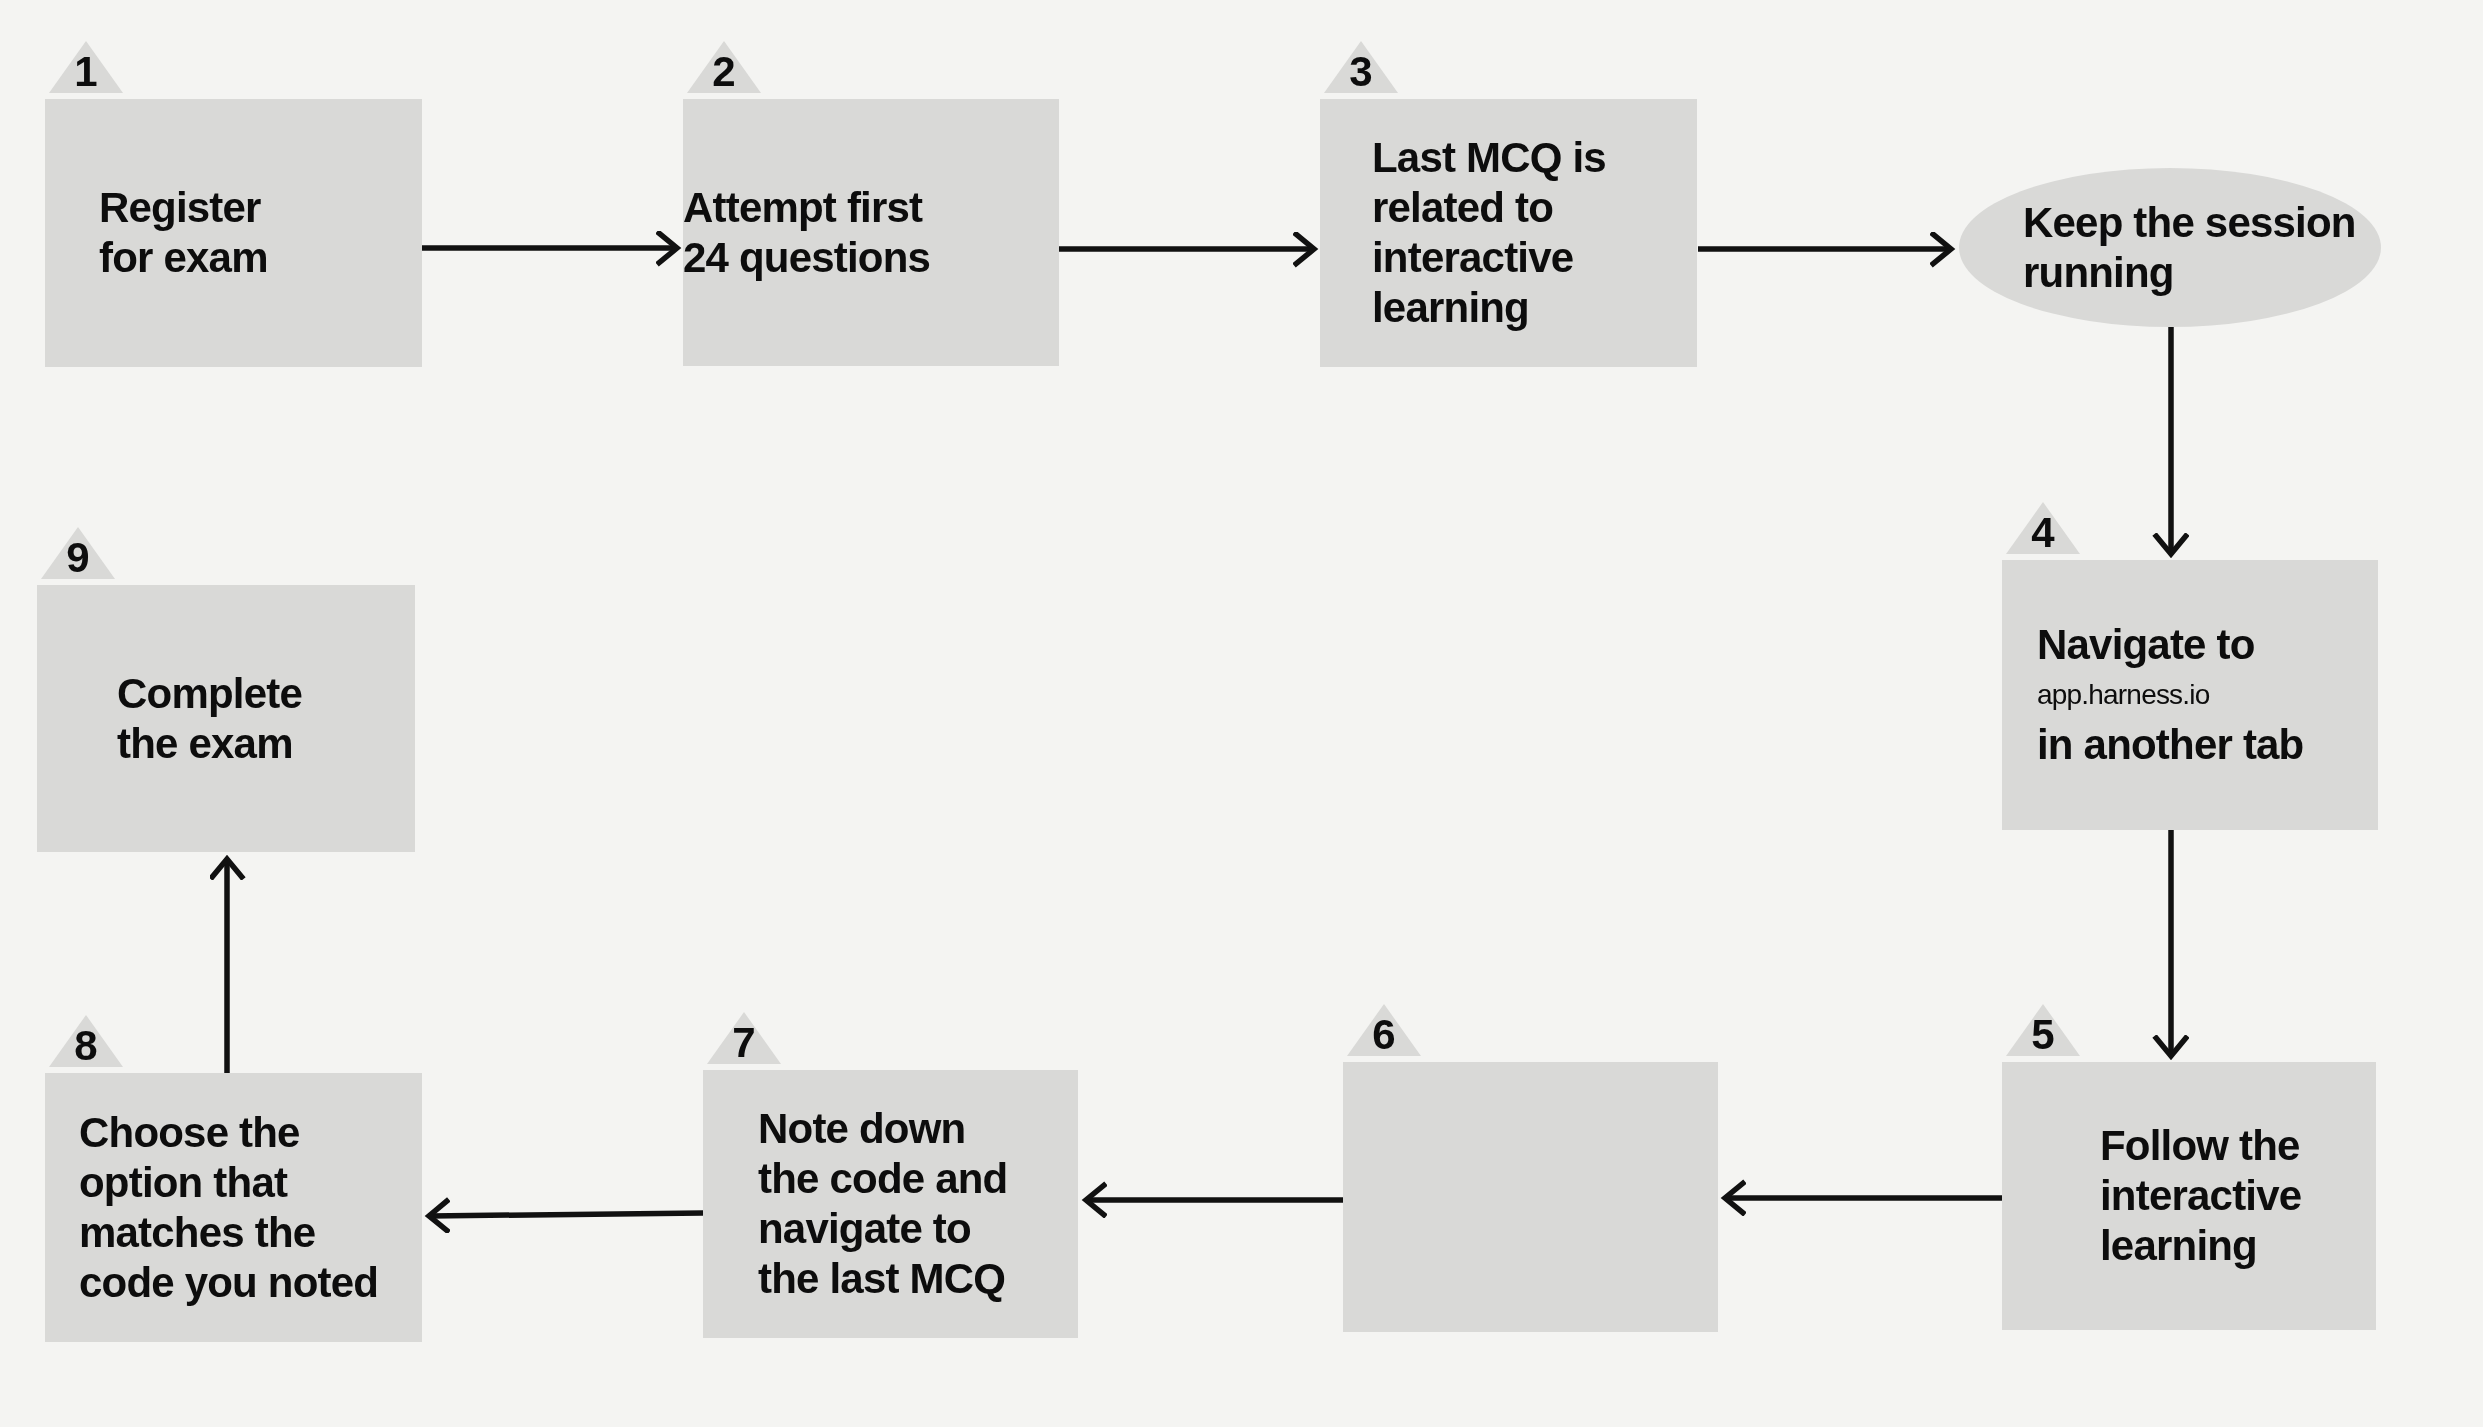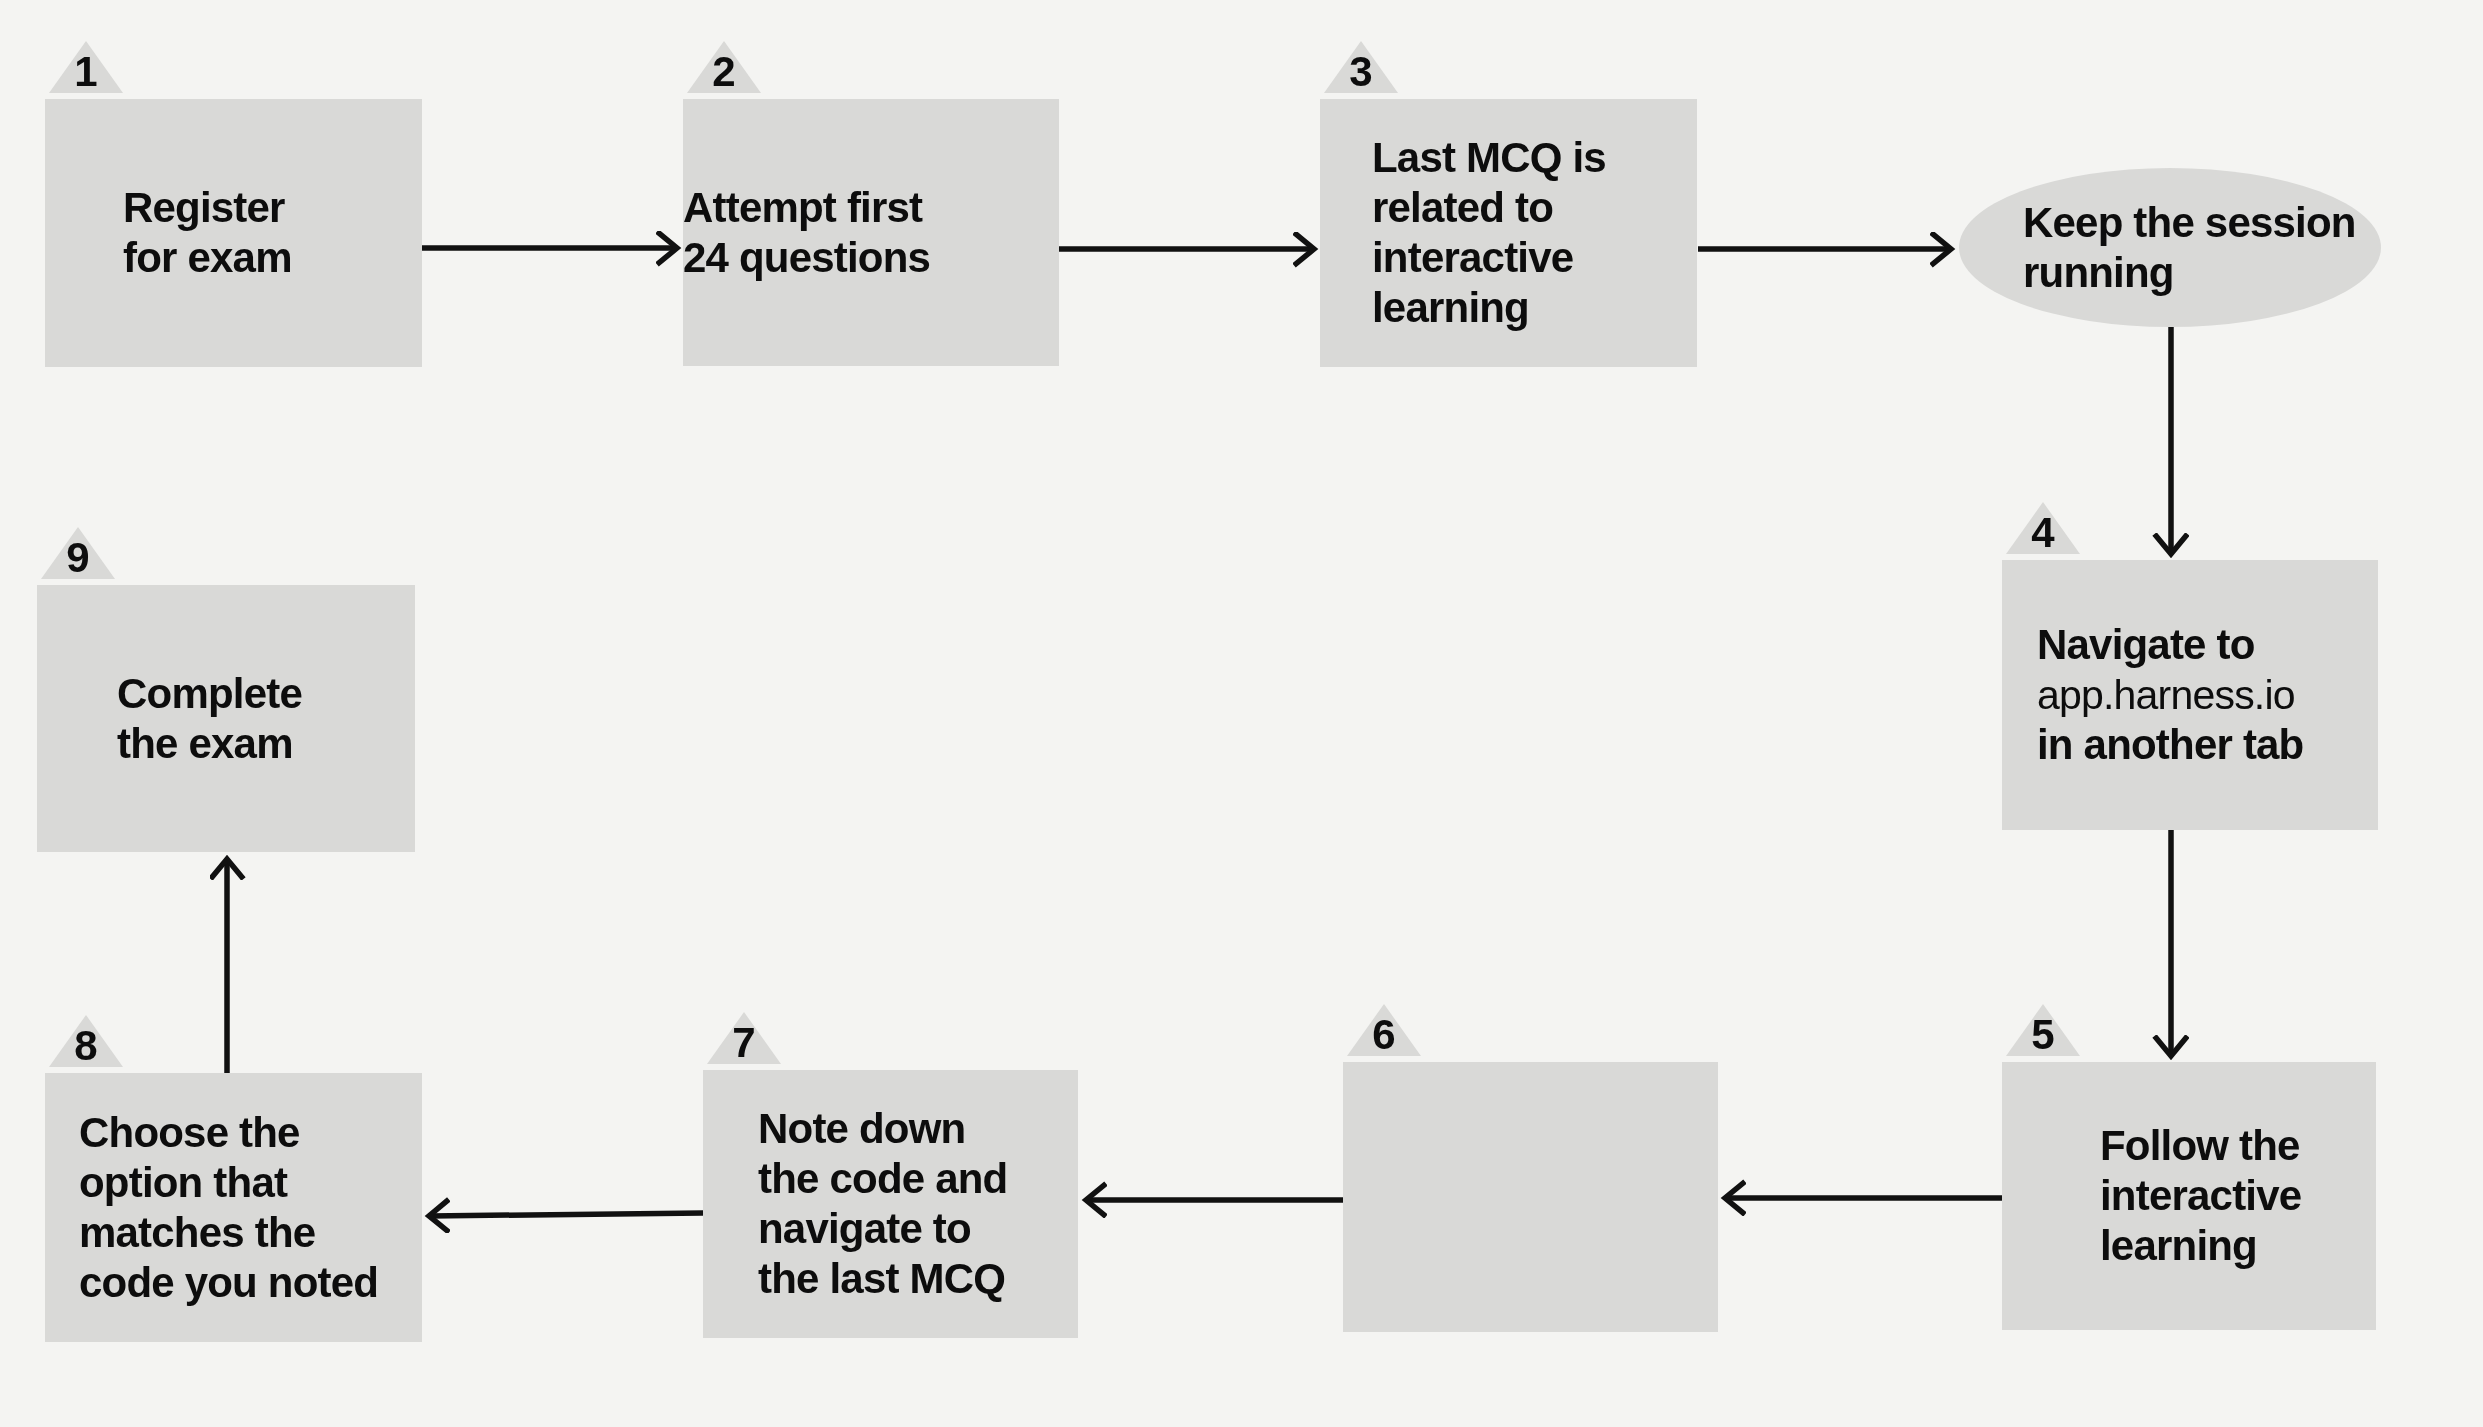--- a/index.html
+++ b/index.html
@@ -40,21 +40,21 @@
     font-size:42px;
     line-height:50px;
     letter-spacing:-0.8px;
   }
   .label .line{
     display:block;
     white-space:pre;
   }
   .label .line.light{
     font-weight:normal;
-    font-size:41px;
+    font-size:28px;
   }
   .tri{
     position:absolute;
     left:4px;
     top:-58px;
     width:74px;
     height:52px;
   }
   .tri::before{
     content:"";
@@ -94,21 +94,21 @@
     <line class="edge" x1="2002" y1="1198" x2="1726" y2="1198" marker-end="url(#arrowhead)"></line>
     <line class="edge" x1="1343" y1="1200" x2="1087" y2="1200" marker-end="url(#arrowhead)"></line>
     <line class="edge" x1="703" y1="1213" x2="430" y2="1216" marker-end="url(#arrowhead)"></line>
     <line class="edge" x1="227" y1="1073" x2="227" y2="860" marker-end="url(#arrowhead)"></line>
   </svg>
 
   <section class="node" style="left:45px;top:99px;width:377px;height:268px">
     <div class="tri">
         <span class="num">1</span>
       </div>
-    <div class="label" style="padding-left:78px">
+    <div class="label" style="padding-left:54px">
         <span class="line">Register</span>
         <span class="line">for exam</span>
       </div>
   </section>
 
   <section class="node" style="left:683px;top:99px;width:376px;height:267px">
     <div class="tri">
         <span class="num">2</span>
       </div>
     <div class="label" style="">

